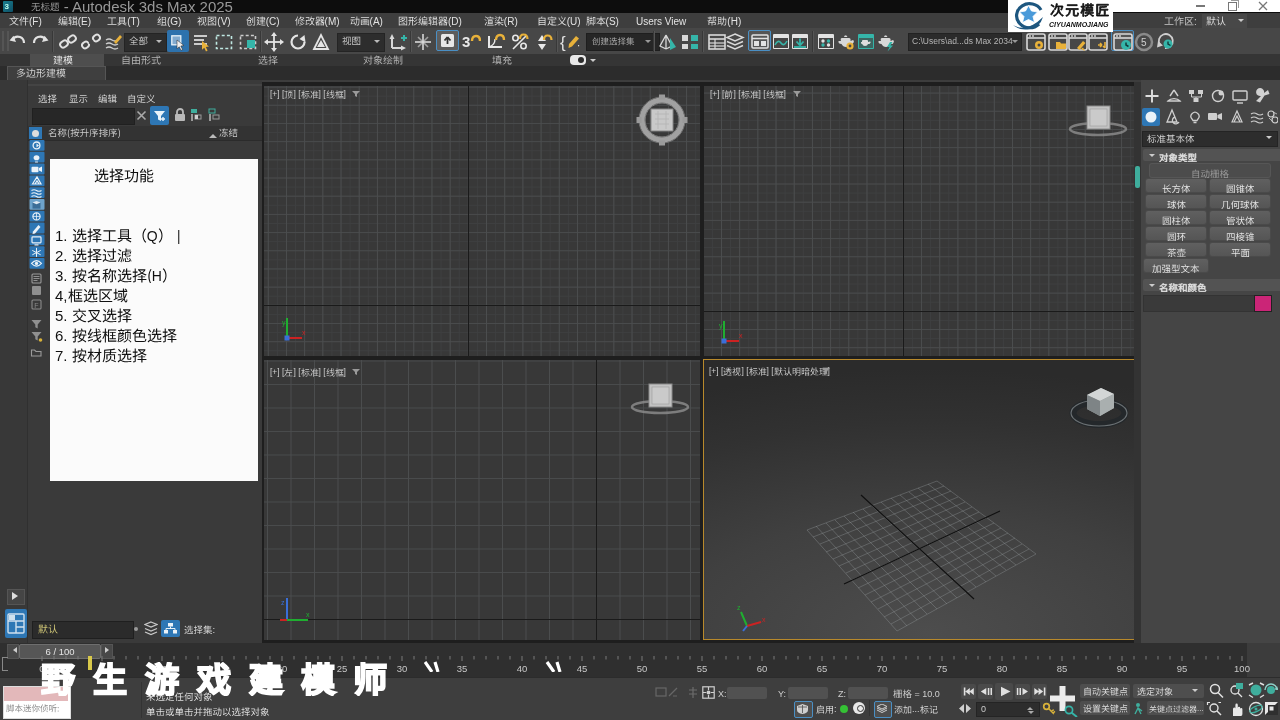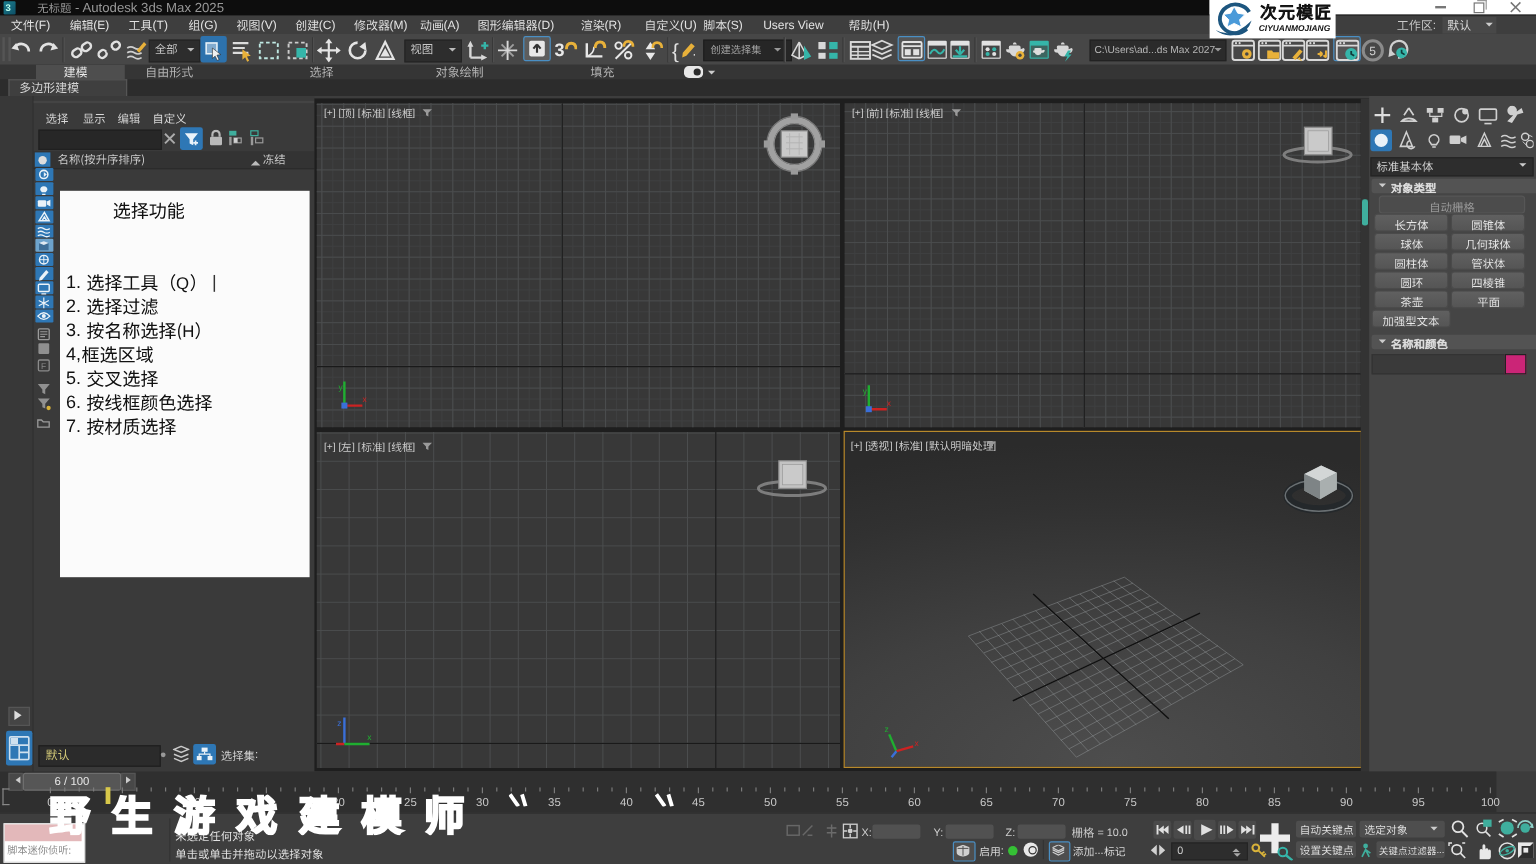--- a/index.html
+++ b/index.html
@@ -158,21 +158,21 @@
         <path id="z989c" d="M70 37C70 73 68 85 43 91C44 92 46 95 47 96C74 89 76 75 76 37ZM40 42C34 47 24 52 16 54C18 56 19 58 20 59C30 56 40 51 46 45ZM43 70C37 78 25 84 13 88C15 90 17 92 18 94C31 89 43 82 50 72ZM74 80C80 85 88 92 92 96L96 91C92 87 84 80 78 76ZM54 27V74H60V33H85V74H91V27H72C74 24 75 20 77 16H95V10H51V16H70C69 20 68 24 66 27ZM23 6C24 8 25 11 26 14H7V20H50V14H33C32 11 31 7 29 4ZM42 55C36 62 25 68 15 71C16 66 16 60 16 56V41H49V34H39C41 31 43 27 45 23L39 21C38 25 35 31 33 34H20L25 33C24 29 22 24 19 21L14 23C16 26 18 31 19 34H9V56C9 66 8 82 3 92C5 93 8 95 9 96C12 89 14 80 15 71C17 72 18 75 19 76C30 72 41 66 48 58Z"></path>
         <path id="z9ed8" d="M76 12C80 17 85 24 87 28L92 25C90 21 85 14 81 9ZM16 18C18 23 19 29 20 33L24 32C23 28 22 22 20 17ZM20 76C21 82 22 89 21 94L26 93C27 88 26 81 25 76ZM30 76C32 81 33 88 33 92L38 91C38 87 37 80 35 75ZM40 76C42 80 44 85 44 88L49 86C49 83 47 78 45 74ZM11 74C10 79 6 87 3 92L9 94C12 89 14 82 16 76ZM37 17C36 22 34 29 33 33L36 34C38 30 40 24 42 19ZM68 4V27L68 33H52V40H68C67 57 62 75 48 91C50 92 52 94 54 96C64 84 70 70 72 56C77 73 83 87 93 96C94 94 96 91 98 90C86 81 78 62 75 40H95V33H75L75 27V4ZM15 13H27V38H15ZM32 13H43V38H32ZM8 50V56H26V64L6 65L6 72C18 71 34 70 50 69L50 63L32 64V56H48V50H32V43H49V7H9V43H26V50Z"></path>
         <path id="zff08" d="M70 50C70 70 77 85 89 98L95 94C84 83 77 68 77 50C77 32 84 17 95 6L89 2C77 15 70 30 70 50Z"></path>
         <path id="zff09" d="M30 50C30 30 23 15 11 2L5 6C16 17 23 32 23 50C23 68 16 83 5 94L11 98C23 85 30 70 30 50Z"></path>
       </defs>
     </svg>
 
 <div class="a" style="left:0;top:0;width:1280px;height:13px;background:#0d0d0d"></div>
 <div class="a" style="left:3px;top:1px;width:10px;height:11px;background:linear-gradient(135deg,#1a7f8f,#0e4f66);border-radius:1px"></div>
 <div class="a" style="left:4.5px;top:2px;color:#bfe;font-size:8px;font-weight:bold">3</div>
-<div class="a row" style="left:31px;top:1px;height:11px;color:#989898;font-size:11px">
+<div class="a row" style="left:31px;top:1px;height:11px;color:#989898;font-size:15px">
       <svg class="zh" style="width:28.5px;height:9.5px" viewBox="0 0 300 100">
         <g fill="#989898">
           <use href="#z65e0"></use>
           <use href="#z6807" x="100"></use>
           <use href="#z9898" x="200"></use>
         </g>
       </svg>
       <span>&nbsp;- Autodesk 3ds Max 2025</span>
     </div>
 
@@ -539,21 +539,21 @@
 <svg class="ti" style="left:856px" viewBox="0 0 20 20">
       <rect x="2" y="2" width="16" height="15" rx="1" fill="#35b5a9"></rect>
       <rect x="3" y="6" width="14" height="10" fill="#3d6560"></rect>
       <path d="M6 10 Q5.5 8 7 8 L11 8 Q12.5 8 12 10 L14 9.5 Q15.5 10 13.5 12 L12 12 Q11.5 14 9 14 Q6.8 14 6.2 12 Q4.5 12 5 10Z" fill="#ddd"></path>
     </svg>
 <svg class="ti" style="left:876px" viewBox="0 0 20 20">
       <use href="#teapot"></use>
       <path d="M14 10 L11 15 L13.5 15 L11.5 19.5 L17 13.5 L14.5 13.5 L16.5 10Z" fill="#35b5a9"></path>
     </svg>
 <div class="a" style="left:908px;top:33px;width:112px;height:16px;background:#2b2b2b;border:1px solid #222"></div>
-<div class="a" style="left:912px;top:36px;font-size:8.5px;color:#b5b5b5;letter-spacing:0">C:\Users\ad...ds Max 2027</div>
+<div class="a" style="left:912px;top:36px;font-size:8.5px;color:#b5b5b5;letter-spacing:0">C:\Users\ad...ds Max 2034</div>
 <div class="a" style="left:1012px;top:40px;width:0;height:0;border:3px solid transparent;border-top-color:#999"></div>
 <svg class="ti" style="left:1026px" viewBox="0 0 20 20">
       <use href="#winf"></use>
       <circle cx="13" cy="13" r="4" fill="#e8b13a"></circle>
       <circle cx="13" cy="13" r="1.5" fill="#474747"></circle>
     </svg>
 <svg class="ti" style="left:1048px" viewBox="0 0 20 20">
       <use href="#winf"></use>
       <path d="M8 10 L12 10 L13 11.5 L18 11.5 L18 17 L8 17 Z" fill="#e8b13a"></path>
     </svg>

